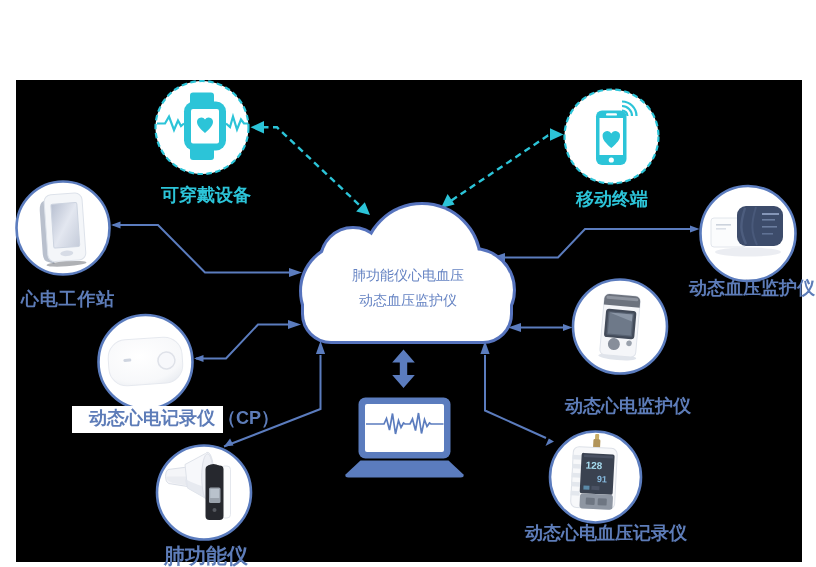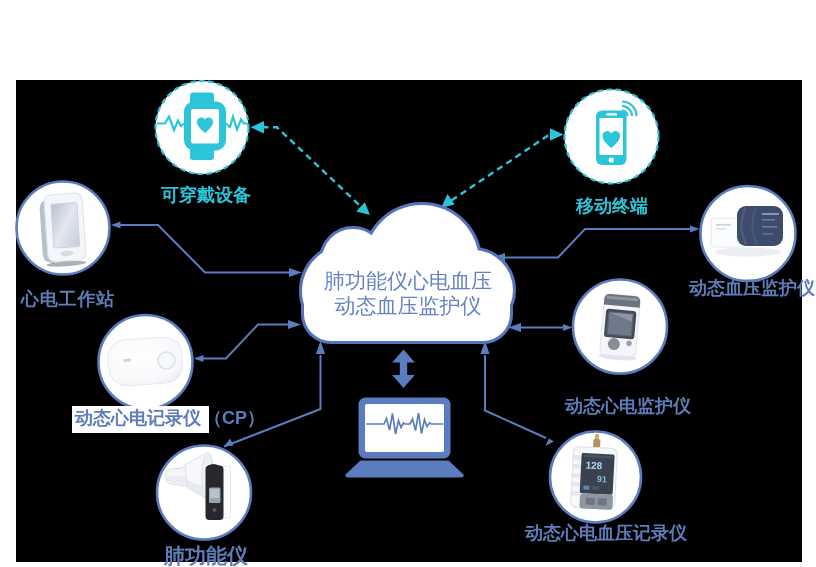--- a/index.html
+++ b/index.html
@@ -15,24 +15,24 @@
   svg.art{position:absolute;left:0;top:0;}
   .lbl{
     position:absolute;
     font-weight:700;font-size:18px;line-height:1.05;
     color:var(--label-blue,#5d7cb8);
     white-space:nowrap;
   }
   .lbl.cyan{color:var(--cyan,#2cc4d8);}
   .cloud-line{
     position:absolute;left:296px;width:224px;text-align:center;
-    font-weight:500;font-size:21px;letter-spacing:0px;
+    font-weight:500;font-size:14px;letter-spacing:0px;
     color:var(--cloud-text,#6583c3);white-space:nowrap;
   }
-  .hl{background:var(--highlight-bg,#ffffff);padding:2px 8px 5px 3px;margin-right:-5px;}
+  .hl{background:var(--highlight-bg,#ffffff);padding:2px 8px 5px 17px;margin-right:-5px;}
   
   .ln{stroke:var(--line-blue,#5b7cbe);stroke-width:2;fill:none;}
   .hd{fill:var(--line-blue,#5b7cbe);}
   .cyln{stroke:var(--cyan,#2cc4d8);stroke-width:2.4;fill:none;stroke-dasharray:6.5 4.5;}
   .cyhd{fill:var(--cyan,#2cc4d8);}
   .nodec{fill:#ffffff;stroke:var(--line-blue,#5b7cbe);stroke-width:2.6;}
   .nodec.dash{stroke:var(--cyan,#2cc4d8);stroke-width:2.2;stroke-dasharray:5.5 3.5;}
   .cloudstroke{fill:none;stroke:var(--cloud-border,#5673bd);stroke-width:6;}
   .cloudfill{fill:#ffffff;stroke:none;}
   .cy{fill:var(--cyan,#2cc4d8);}
@@ -236,21 +236,21 @@
 
   <g>
     <rect x="358.5" y="397.5" width="92" height="61" rx="7" fill="var(--line-blue,#5b7cbe)"></rect>
     <rect x="365" y="404" width="79" height="48" rx="2" fill="#ffffff"></rect>
     <polyline points="366,424 384,424 386.5,418.5 389.5,430 392.5,413.5 395.5,434 398.5,420.5 401,427.5 403.5,423 405,424 410,424 412.5,419 415.5,430.5 418.5,413 421.5,433.5 424.5,419.5 427,426.5 429.5,423 431,424 443.5,424" fill="none" stroke="var(--line-blue,#5b7cbe)" stroke-width="1.7"></polyline>
     <path d="M360.5,460.5 L448.5,460.5 L463.5,474.5 Q464.5,477.5 460.5,477.5 L348.5,477.5 Q344.5,477.5 345.5,474.5 Z" fill="var(--line-blue,#5b7cbe)"></path>
   </g>
 </svg>
 
 <div class="lbl cyan" style="left:161px;top:186px;">可穿戴设备</div>
-<div class="lbl cyan" style="left:576px;top:197px;">移动终端</div>
+<div class="lbl cyan" style="left:576px;top:190px;">移动终端</div>
 <div class="lbl" style="left:21px;top:290.5px;letter-spacing:0.8px;font-family:Liberation Mono, monospace;">心电工作站</div>
 <div class="lbl" style="left:72px;top:409px;"><span class="hl">动态心电记录仪</span><span>（CP）</span></div>
 <div class="lbl" style="left:164px;top:545px;font-size:21px;">肺功能仪</div>
 <div class="lbl" style="left:689px;top:279px;">动态血压监护仪</div>
 <div class="lbl" style="left:549px;top:397px;margin-left:16px;">动态心电监护仪</div>
 <div class="lbl" style="left:525px;top:524px;">动态心电血压记录仪</div>
 
 <div class="cloud-line" style="top:266.5px;">肺功能仪心电血压</div>
 <div class="cloud-line" style="top:291.5px;">动态血压监护仪</div>
 

